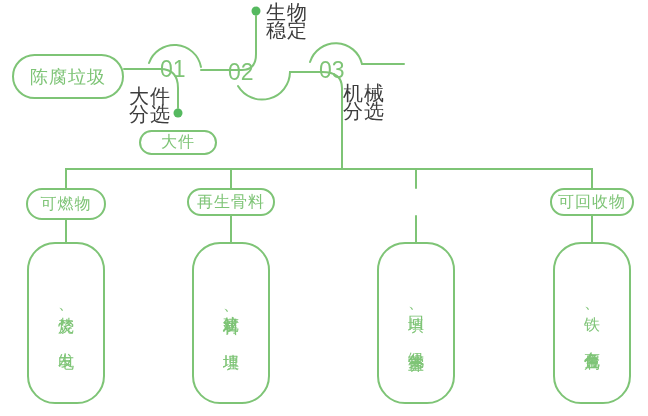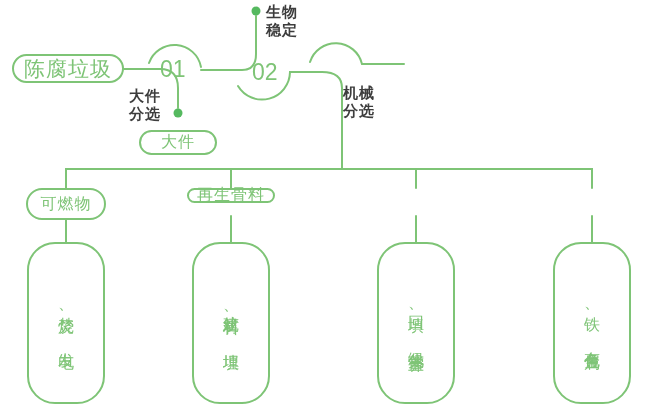--- a/index.html
+++ b/index.html
@@ -22,21 +22,21 @@
     display:flex;align-items:center;justify-content:center;
     white-space:nowrap;background:var(--bg);
   }
   .num{
     position:absolute;color:var(--green);
     font-family:"Liberation Sans",sans-serif;
     font-size:23px;font-weight:300;line-height:34px;letter-spacing:0px;
   }
   .dlabel{
     position:absolute;color:var(--dark);
-    font-size:15px;line-height:18px;font-weight:700;
+    font-size:20px;line-height:18px;font-weight:400;
     letter-spacing:1px;white-space:pre-line;
   }
   .vbox{
     position:absolute;box-sizing:border-box;width:78px;height:162px;
     border:2px solid var(--green);border-radius:28px;
     display:flex;align-items:center;justify-content:center;
     background:var(--bg);
   }
   .vtext{
     writing-mode:vertical-lr;text-orientation:upright;
@@ -67,36 +67,38 @@
 
       <path d="M 66 216 V 242"></path>
       <path d="M 231 216 V 242"></path>
       <path d="M 416 216 V 242"></path>
       <path d="M 592 216 V 242"></path>
     </g>
     <circle cx="178" cy="113" r="4.5" fill="#55b95f"></circle>
     <circle cx="256" cy="11" r="4.5" fill="#55b95f"></circle>
   </svg>
 
-  <div class="pill" style="left:12px;top:54px;width:112px;height:29px;font-size:21px;">陈腐垃圾</div>
+  <div class="pill" style="left:12px;top:54px;width:112px;height:45px;font-size:18px;">陈腐垃圾</div>
 
   <div class="num" style="left:160px;top:52px;">01</div>
-  <div class="num" style="left:252px;top:55px;">02</div>
+  <div class="num" style="left:228px;top:55px;">02</div>
+  <div class="num" style="left:319px;top:53px;">03</div>
 
   <div class="dlabel" style="left:129px;top:87px;">大件
 分选</div>
   <div class="dlabel" style="left:266px;top:3px;">生物
 稳定</div>
   <div class="dlabel" style="left:343px;top:84px;">机械
 分选</div>
 
   <div class="pill" style="left:139px;top:130px;width:78px;height:25px;">大件</div>
 
   <div class="pill" style="left:26px;top:188px;width:80px;height:32px;">可燃物</div>
-  <div class="pill" style="left:187px;top:188px;width:88px;height:15px;">再生骨料</div>
+  <div class="pill" style="left:187px;top:188px;width:88px;height:28px;">再生骨料</div>
+  <div class="pill" style="left:550px;top:188px;width:84px;height:28px;">可回收物</div>
 
   <div class="vbox" style="left:27px;top:242px;">
     <div class="vtext">焚烧、　发电</div>
   </div>
   <div class="vbox" style="left:192px;top:242px;">
     <div class="vtext">建筑材料、　填埋</div>
   </div>
   <div class="vbox" style="left:377px;top:242px;">
     <div class="vtext">回填、　绿化营养土</div>
   </div>

